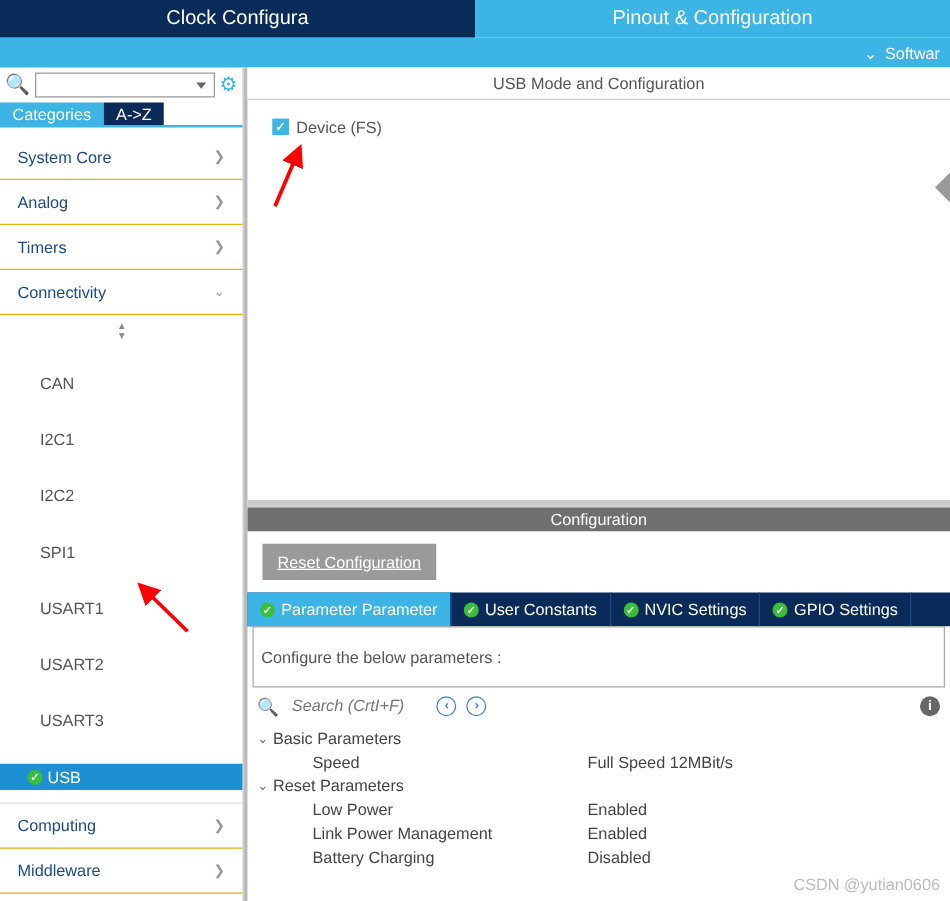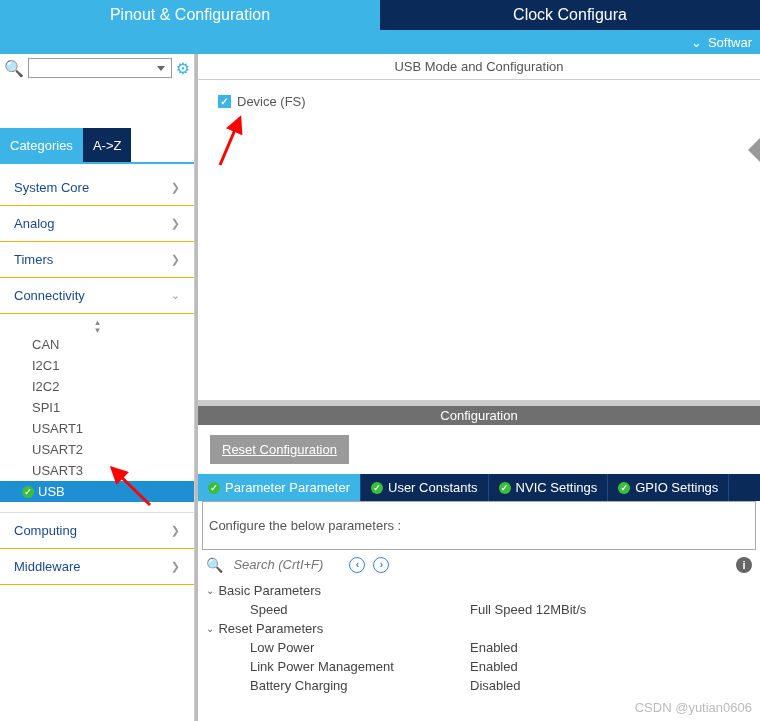--- a/index.html
+++ b/index.html
@@ -21,32 +21,32 @@
 .right { flex: 1; display: flex; flex-direction: column; border-left: 3px solid #bbb; position: relative; }
 
 
 .search-row { display: flex; align-items: center; height: 28px; padding: 0 4px; gap: 4px; }
 .mag { color: #3cb4e5; font-size: 16px; font-weight: bold; }
 .search-combo { flex: 1; height: 20px; border: 1px solid #999; background: #fff; position: relative; }
 .search-combo::after { content: ""; position: absolute; right: 6px; top: 7px; border-left: 4px solid transparent; border-right: 4px solid transparent; border-top: 5px solid #666; }
 .gear { color: #3cb4e5; font-size: 16px; }
 
 
-.cat-tabs { display: flex; height: 36px; border-bottom: 2px solid #3cb4e5; margin-top: 46px; }
+.cat-tabs { display: flex; height: 20px; border-bottom: 2px solid #3cb4e5; }
 .cat-tab { padding: 0 10px; display: flex; align-items: center; font-size: 13px; }
 .cat-tab.active { background: #3cb4e5; color: #fff; }
 .cat-tab.alt { background: #0a2a5a; color: #fff; }
 
 
 .categories { padding: 6px 0; }
 .cat-header { display: flex; align-items: center; justify-content: space-between; padding: 10px 14px; border-bottom: 1px solid #eab308; color: #1a4a8a; cursor: pointer; }
 .cat-header .arr { color: #999; font-size: 11px; }
 .cat-items { padding: 4px 0 10px 0; border-bottom: 1px solid #ddd; }
 .split-handle { text-align: center; font-size: 9px; color: #888; line-height: 8px; letter-spacing: -1px; }
-.cat-item { padding: 3px 8px 3px 32px; color: #555; cursor: pointer; font-size: 13px; }
+.cat-item { padding: 3px 8px 3px 32px; color: #555; cursor: pointer; font-size: 13px; margin-top: 24px; }
 .cat-item.selected { background: #1f8fd4; color: #fff; padding-left: 22px; display: flex; align-items: center; gap: 4px; }
 .ok-icon { width: 12px; height: 12px; border-radius: 50%; background: #3abf3a; color: #fff; font-size: 9px; display: inline-flex; align-items: center; justify-content: center; font-weight: bold; }
 
 
 .panel-title { background: #fff; text-align: center; padding: 5px 0; color: #555; border-bottom: 1px solid #ccc; }
 .section-bar { background: #6f6f6f; color: #fff; text-align: center; padding: 2px 0; font-size: 13px; }
 .mode-area { flex: 0 0 auto; height: 320px; padding: 14px 20px; position: relative; }
 .checkbox-row { display: flex; align-items: center; gap: 6px; color: #555; }
 .chk { width: 13px; height: 13px; border: 1px solid #3cb4e5; background: #3cb4e5; color: #fff; font-size: 10px; display: inline-flex; align-items: center; justify-content: center; font-weight: bold; }
 
@@ -81,22 +81,22 @@
 .watermark { position: absolute; right: 8px; bottom: 6px; color: #bbb; font-size: 13px; }
 
 
 .edge-handle { position: absolute; right: 0; top: 84px; width: 12px; height: 24px; background: #999; clip-path: polygon(100% 0, 0 50%, 100% 100%); }
 
 </style>
 </head>
 <body>
 
 <div class="top-tabs">
+  <div class="top-tab inactive">Clock Configura</div>
   <div class="top-tab active">Pinout &amp; Configuration</div>
-  <div class="top-tab inactive">Clock Configura</div>
 </div>
 <div class="sub-bar">
   <span class="chev">⌄</span>
   <span>Softwar</span>
 </div>
 
 <div class="main">
 
   <div class="left">
     <div class="search-row">

